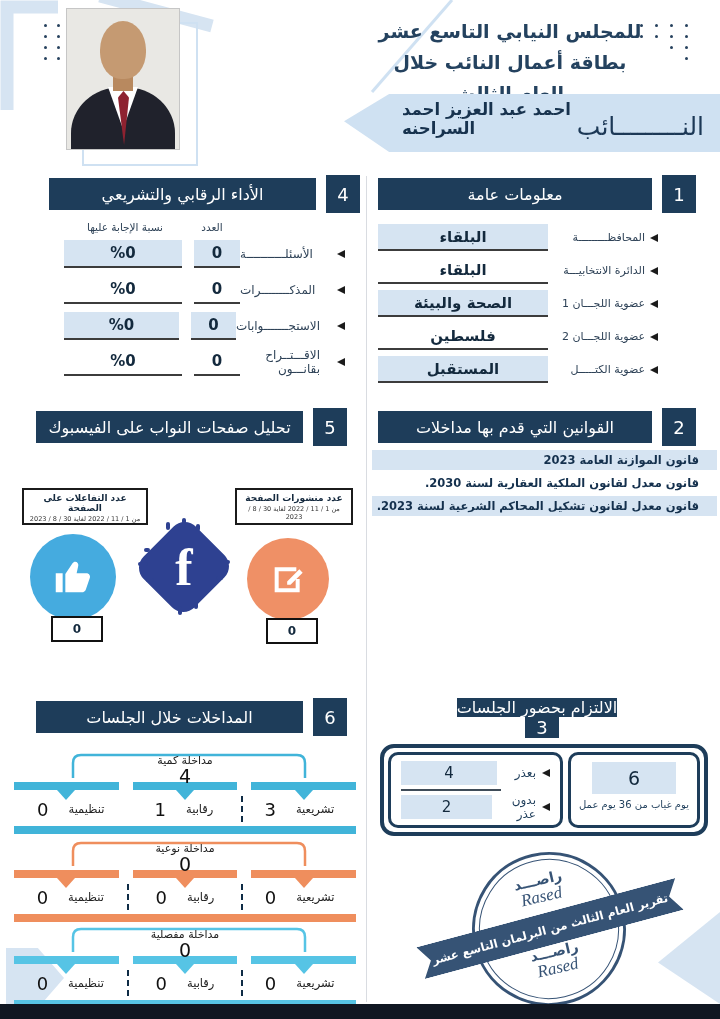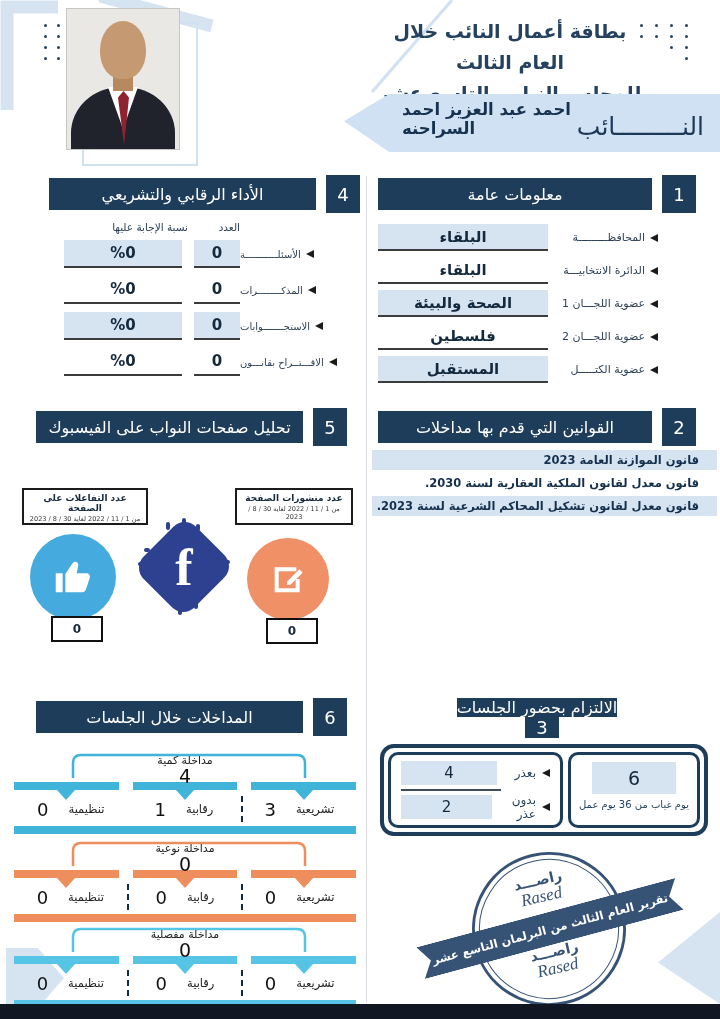--- a/index.html
+++ b/index.html
@@ -54,26 +54,26 @@
   .att-cell{border:3px solid #1e3d5a;border-radius:10px;box-sizing:border-box;}
   .att-right{width:132px;display:flex;flex-direction:column;align-items:center;}
   .att-days{width:84px;height:32px;margin-top:7px;background:#d6e4f2;display:flex;align-items:center;justify-content:center;font-size:19px;}
   .att-caption{font-size:10px;color:#1e3d5a;margin-top:5px;direction:rtl;}
   .att-left{flex:1;display:flex;flex-direction:column;justify-content:center;padding:2px 10px;}
   .att-row{display:flex;align-items:center;height:26px;}
   .att-val{width:96px;height:24px;background:#d6e4f2;display:flex;align-items:center;justify-content:center;font-size:15px;}
   .att-lab{margin-left:auto;display:flex;align-items:center;gap:6px;direction:rtl;font-size:12px;color:#1e3d5a;}
   .att-line{width:100px;height:2px;background:#3f4c59;margin:3px 0;}
   
-  .perf-colhead{position:absolute;font-size:10.5px;color:#2e4257;text-align:right;z-index:2;}
+  .perf-colhead{position:absolute;font-size:10.5px;color:#2e4257;text-align:center;z-index:2;}
   .perf-row{position:absolute;left:64px;width:283px;height:28px;display:flex;align-items:stretch;z-index:2;}
   .perf-row .pct{width:118px;display:flex;align-items:center;justify-content:center;font-size:15px;font-weight:bold;border-bottom:2px solid #3c3c3c;direction:ltr;}
   .perf-row .cnt{width:46px;margin-left:12px;display:flex;align-items:center;justify-content:center;font-size:15px;font-weight:bold;border-bottom:2px solid #3c3c3c;}
   .perf-row.odd .pct,.perf-row.odd .cnt{background:#d6e4f2;}
-  .perf-row .plabel{flex:1;display:flex;align-items:center;justify-content:flex-end;gap:5px;direction:rtl;font-size:10px;color:#2e4257;padding-right:2px;}
+  .perf-row .plabel{flex:1;display:flex;align-items:center;justify-content:space-between;gap:17px;direction:rtl;font-size:12px;color:#2e4257;padding-right:2px;}
   
   .fb-infobox{position:absolute;border:2px solid #1b1b1b;background:#fff;text-align:center;padding:3px 2px;box-sizing:border-box;z-index:2;}
   .fb-infobox .t{font-size:9px;font-weight:bold;color:#14293e;direction:rtl;}
   .fb-infobox .d{font-size:6.5px;color:#333;direction:rtl;margin-top:2px;}
   .badge{position:absolute;border-radius:50%;display:flex;align-items:center;justify-content:center;z-index:2;}
   .like-badge{left:30px;top:534px;width:86px;height:86px;background:#45abdf;}
   .post-badge{left:247px;top:538px;width:82px;height:82px;background:#ef9066;}
   .fb-badge{position:absolute;left:136px;top:518px;width:96px;height:98px;z-index:2;}
   .fb-diamond{position:absolute;inset:12px;background:#2e4191;transform:rotate(45deg);border-radius:16px;}
   .fb-f{position:absolute;inset:0;display:flex;align-items:center;justify-content:center;color:#fff;
@@ -154,22 +154,22 @@
 <div class="photo-frame"></div>
 <div class="photo">
   <div class="p-body"></div>
   <div class="p-shirt"></div>
   <div class="p-tie"></div>
   <div class="p-neck"></div>
   <div class="p-head"></div>
 </div>
 
 <div class="header-title">
+  <div>للمجلس النيابي التاسع عشر</div>
   <div>بطاقة أعمال النائب خلال العام الثالث</div>
-  <div>للمجلس النيابي التاسع عشر</div>
 </div>
 
 <div class="name-band">
   <div class="member-name">احمد عبد العزيز احمد السراحنه</div>
   <div class="role-label">النـــــــــائب</div>
 </div>
 
 <div class="sec-header" style="left:378px;top:175px;width:318px;">
   <div class="bar">معلومات عامة</div>
   <div class="num">1</div>

